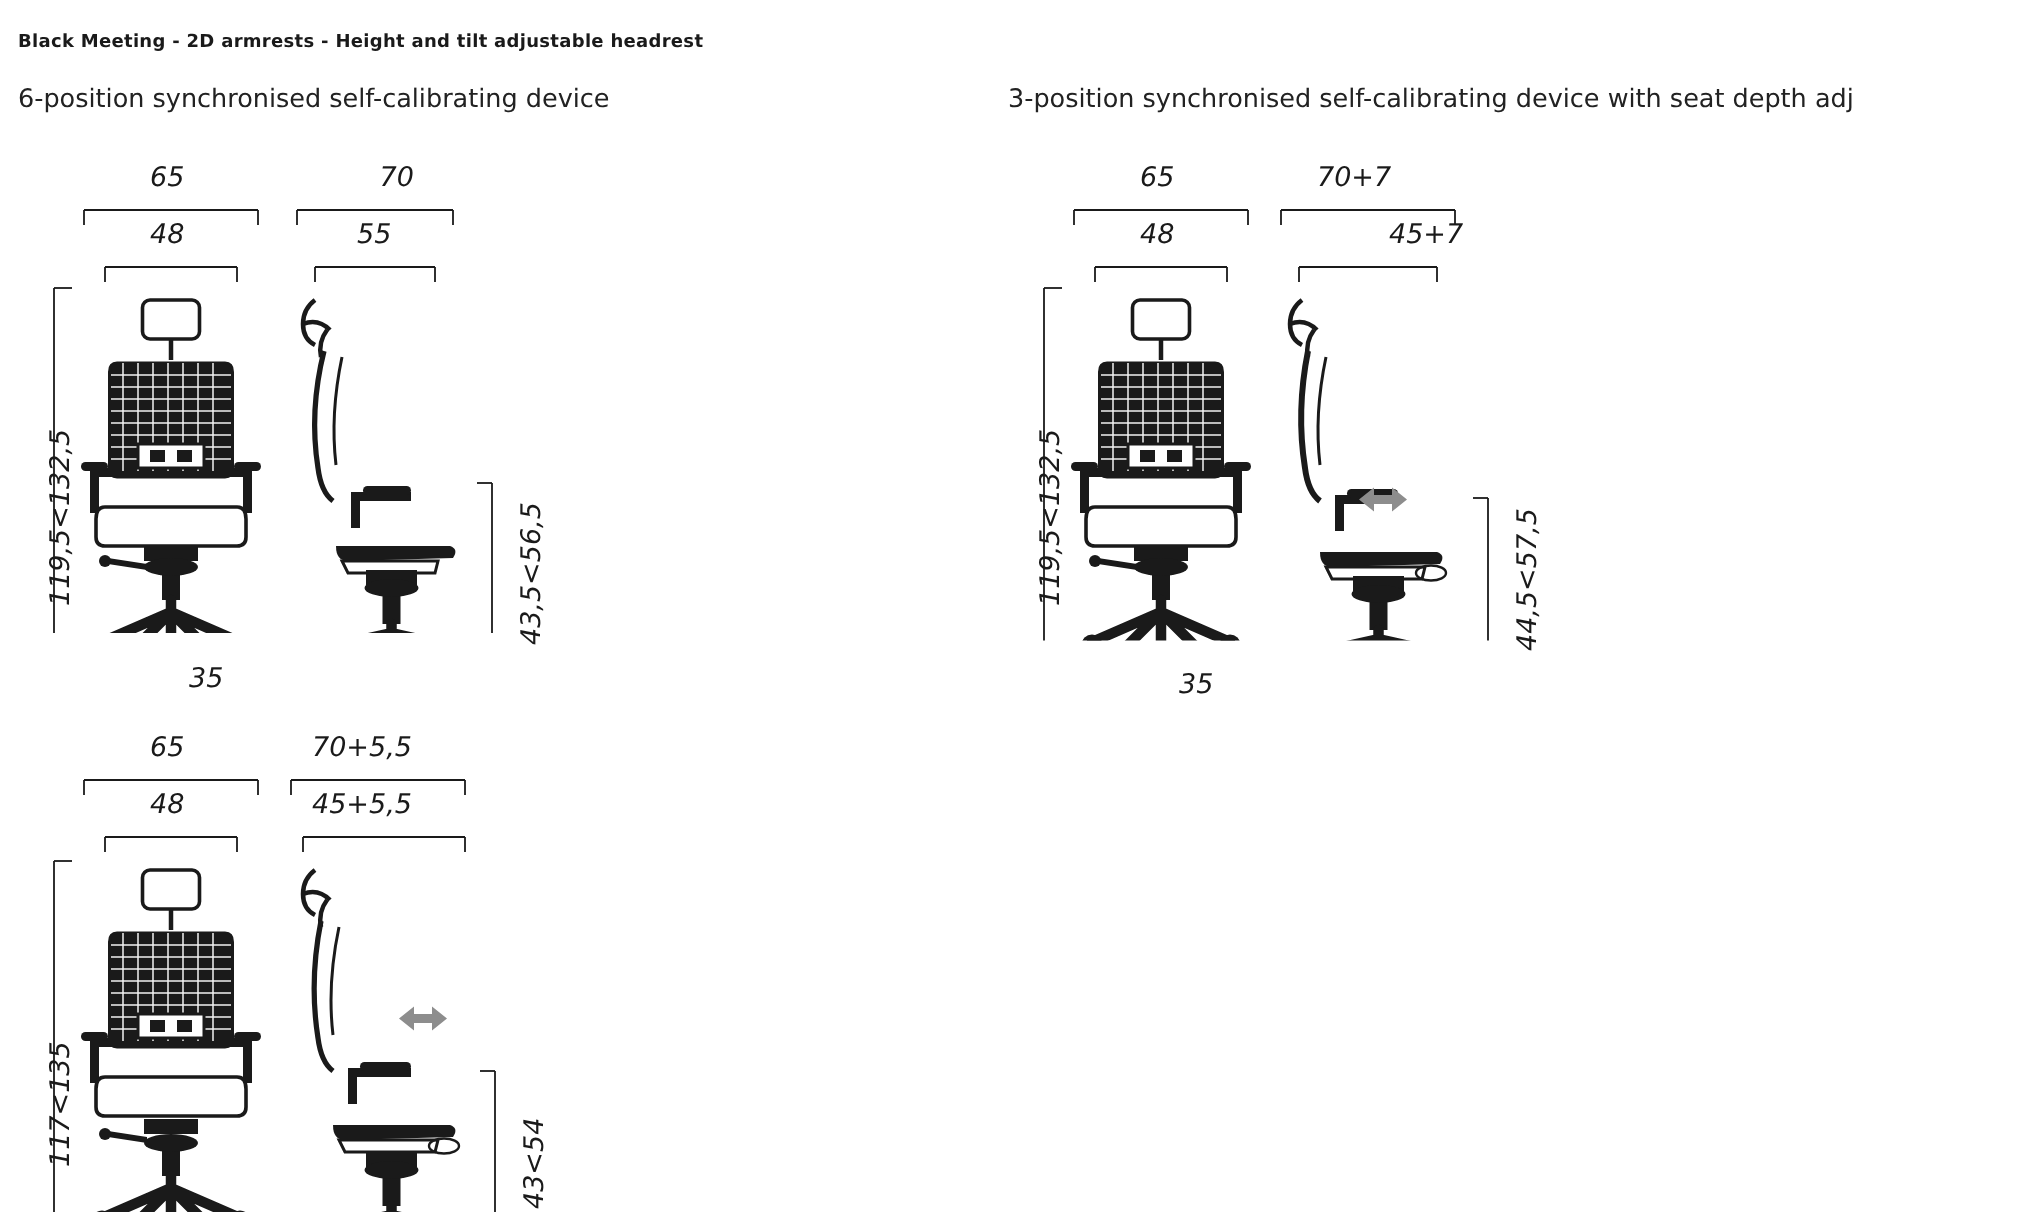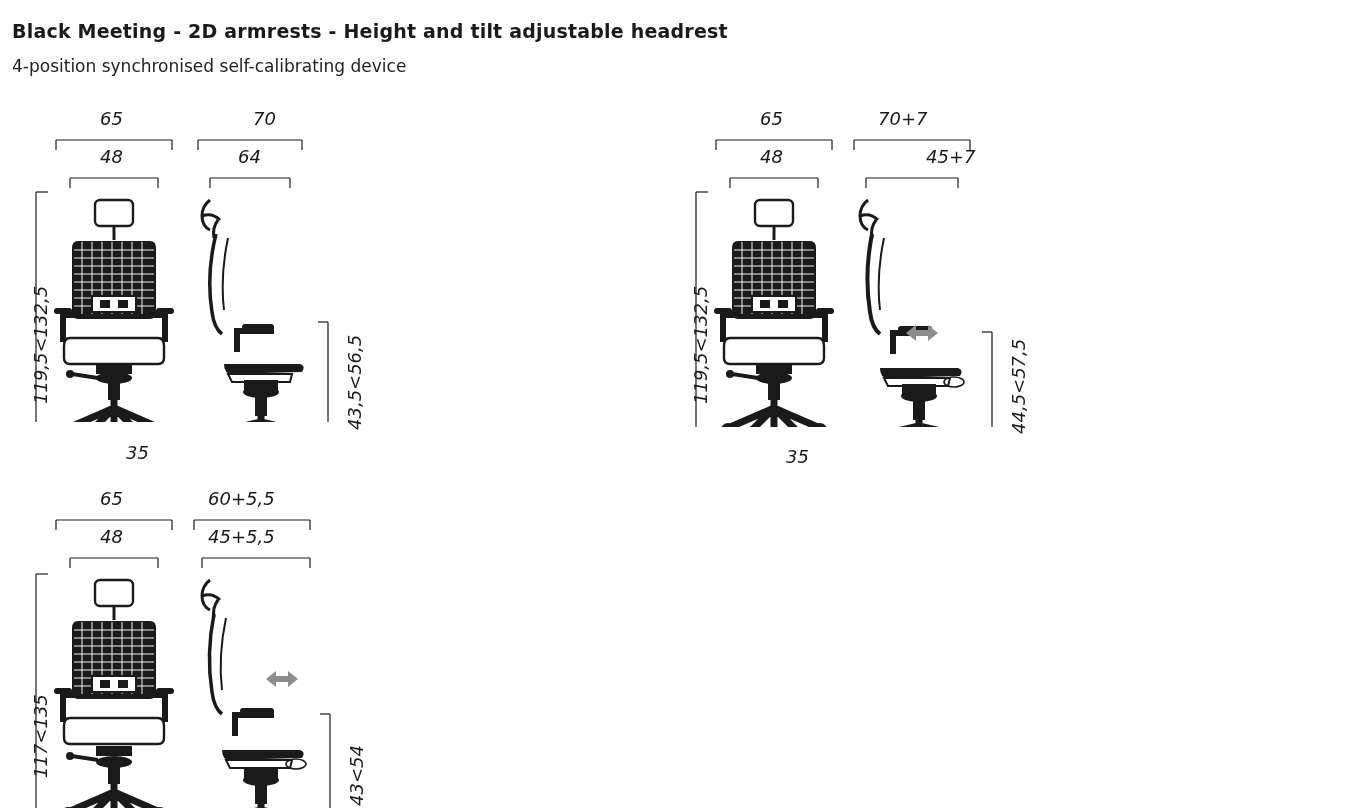--- a/index.html
+++ b/index.html
@@ -12,21 +12,21 @@
     height: 808px;
     font-family: "DejaVu Sans", sans-serif;
     color: #1a1a1a;
     position: relative;
     overflow: hidden;
   }
   .page-title {
     position: absolute;
     left: 12px;
     top: 20px;
-    font-size: 19px;
+    font-size: 12px;
     font-weight: 700;
     letter-spacing: 0.2px;
     white-space: nowrap;
   }
   .variant {
     position: absolute;
   }
   .variant-title {
     position: absolute;
     top: 0;
@@ -55,21 +55,21 @@
   svg { display: block; }
   .ln { stroke: #1a1a1a; fill: none; }
 </style>
 </head>
 <body>
 
 <div class="page-title">Black Meeting - 2D armrests - Height and tilt adjustable headrest</div>
 
 <div class="variant" style="left:12px; top:56px; width:620px; height:360px;">
 
-  <div class="variant-title">4-position synchronised self-calibrating device</div>
+  <div class="variant-title">6-position synchronised self-calibrating device</div>
 
   <div class="figure">
     <svg width="350" height="340" viewBox="0 0 350 340">
 
       <g class="ln" stroke-width="1.2">
         <line x1="44" y1="58" x2="160" y2="58"></line>
         <line x1="44" y1="58" x2="44" y2="68"></line>
         <line x1="160" y1="58" x2="160" y2="68"></line>
 
         <line x1="58" y1="96" x2="146" y2="96"></line>
@@ -174,29 +174,30 @@
           <circle cx="226" cy="356" r="7"></circle>
             <circle cx="272" cy="356" r="7"></circle>
           <circle cx="249" cy="357" r="7"></circle>
         </g>
       </g>
     </svg>
 
     <div class="dim-label" style="left:88px; top:26px;">65</div>
     <div class="dim-label" style="left:88px; top:64px;">48</div>
     <div class="dim-label" style="left:226px; top:26px;margin-left:15px;">70</div>
-    <div class="dim-label" style="left:226px; top:64px;">64</div>
+    <div class="dim-label" style="left:226px; top:64px;">55</div>
     <div class="dim-label vert" style="left:18px; top:322px;">119,5&lt;132,5</div>
     <div class="dim-label vert" style="left:332px; top:348px;">43,5&lt;56,5</div>
     <div class="dim-label" style="left:114px; top:360px;">35</div>
   </div>
 </div>
 
 <div class="variant" style="left:672px; top:56px; width:660px; height:360px;">
 
+  <div class="variant-title">3-position synchronised self-calibrating device with seat depth adj</div>
 
   <div class="figure">
     <svg width="360" height="345" viewBox="0 0 360 345">
       <g class="ln" stroke-width="1.2">
         <line x1="44" y1="58" x2="160" y2="58"></line>
         <line x1="44" y1="58" x2="44" y2="68"></line>
         <line x1="160" y1="58" x2="160" y2="68"></line>
         <line x1="58" y1="96" x2="146" y2="96"></line>
         <line x1="58" y1="96" x2="58" y2="106"></line>
         <line x1="146" y1="96" x2="146" y2="106"></line>
@@ -394,19 +395,19 @@
           <circle cx="249" cy="365" r="7"></circle>
         </g>
         <g>
           <path d="M294 214 l-12 0 l0 -5 l-10 8 l10 8 l0 -5 l12 0 l0 5 l10 -8 l-10 -8 z" fill="#8d8d8d" transform="translate(-18,0)"></path>
         </g>
       </g>
     </svg>
 
     <div class="dim-label" style="left:88px; top:26px;">65</div>
     <div class="dim-label" style="left:88px; top:64px;">48</div>
-    <div class="dim-label" style="left:196px; top:26px;">60+5,5</div>
+    <div class="dim-label" style="left:196px; top:26px;">70+5,5</div>
     <div class="dim-label" style="left:196px; top:64px;">45+5,5</div>
     <div class="dim-label vert" style="left:18px; top:316px;">117&lt;135</div>
     <div class="dim-label vert" style="left:334px; top:344px;">43&lt;54</div>
 
   </div>
 </div>
 
 </body></html>

